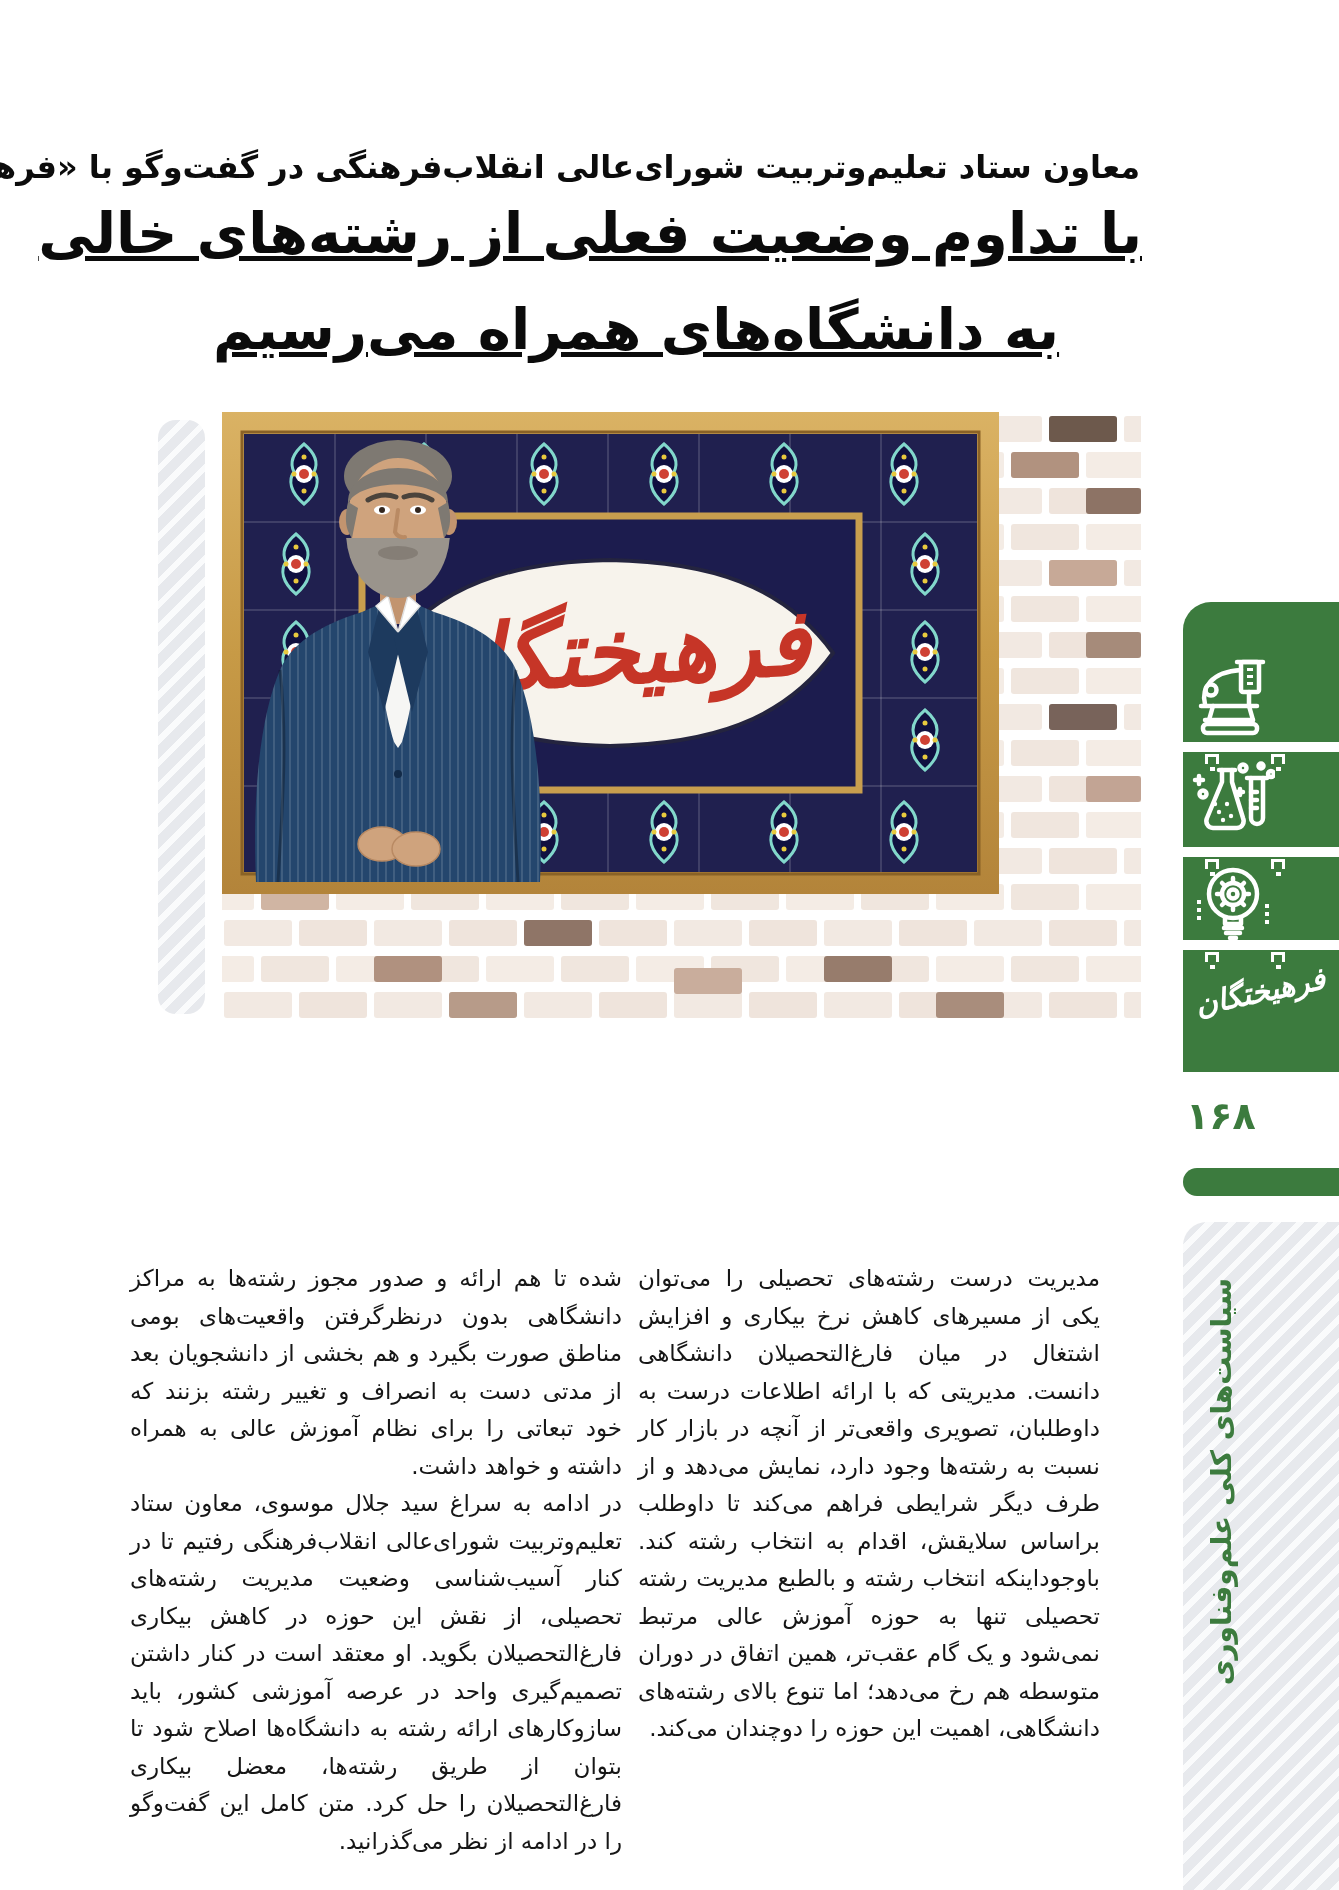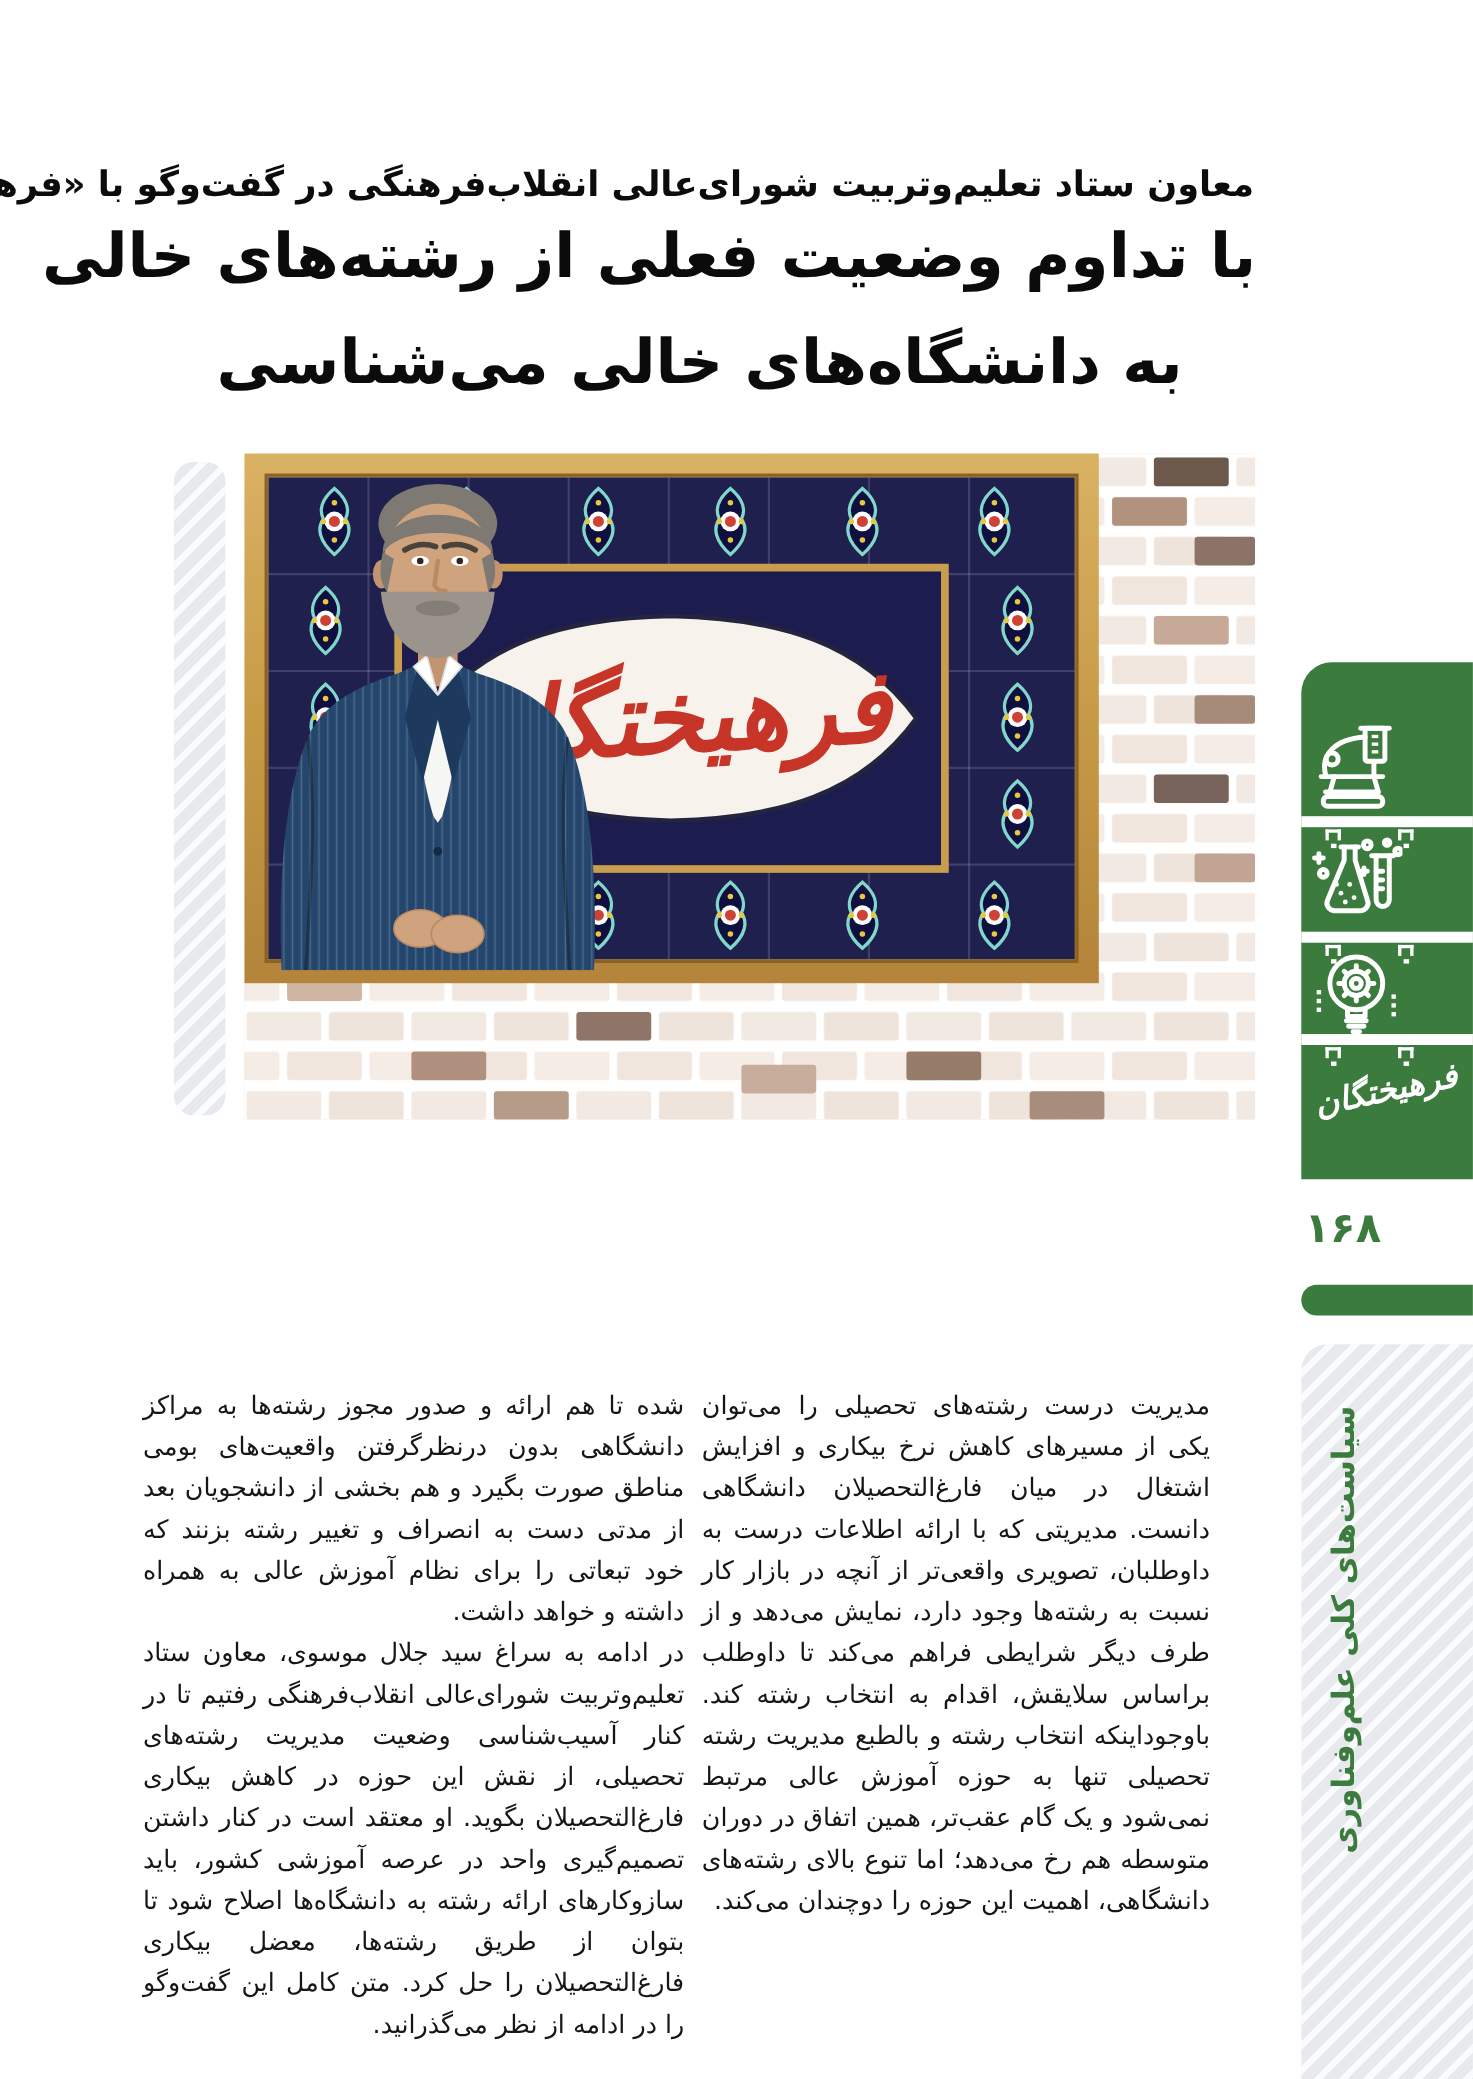--- a/index.html
+++ b/index.html
@@ -18,21 +18,21 @@
 
   
   #kicker{
     top:148px;right:199px;direction:rtl;font-size:32px;font-weight:bold;
     color:#0c0c0c;white-space:nowrap;
   }
   #headline{
     top:186px;left:130px;width:1012px;text-align:center;direction:rtl;
     color:var(--headline-ink);font-weight:bold;
   }
-  .headline-line{font-size:56px;line-height:96px;white-space:nowrap;}
+  .headline-line{font-size:56px;line-height:96px;white-space:nowrap;text-decoration:underline;}
 
   
   #photo{left:222px;top:412px;width:919px;height:606px;overflow:hidden;background:#f4ede6;}
   #photo svg{position:absolute;left:0;top:0;}
   #tile-frame-svg{left:13px;top:36px;}
   #man-svg{left:552px;top:136px;}
   .tile-calligraphy{fill:var(--calligraphy-red);}
 
   
   .diag-stripes{
@@ -80,21 +80,21 @@
   
   .icon-stroke{stroke:#fff;stroke-width:4.5;fill:none;stroke-linecap:round;stroke-linejoin:round;}
   .icon-fill{fill:#fff;stroke:none;}
 </style>
 </head>
 <body>
 
 <div class="abs" id="kicker">معاون ستاد تعلیم‌وتربیت شورای‌عالی انقلاب‌فرهنگی در گفت‌وگو با «فرهیختگان»:</div>
 <div class="abs" id="headline">
   <div class="headline-line">با تداوم وضعیت فعلی از رشته‌های خالی</div>
-  <div class="headline-line">به دانشگاه‌های خالی می‌شناسی</div>
+  <div class="headline-line">به دانشگاه‌های همراه می‌رسیم</div>
 </div>
 
 <div class="abs diag-stripes" id="photo-ribbon"></div>
 
 <div class="abs" id="photo">
 
   <svg width="919" height="606" viewBox="0 0 919 606">
     <defs>
       <pattern id="bricks" width="150" height="72" patternUnits="userSpaceOnUse">
         <rect width="150" height="72" fill="#ffffff"></rect>

